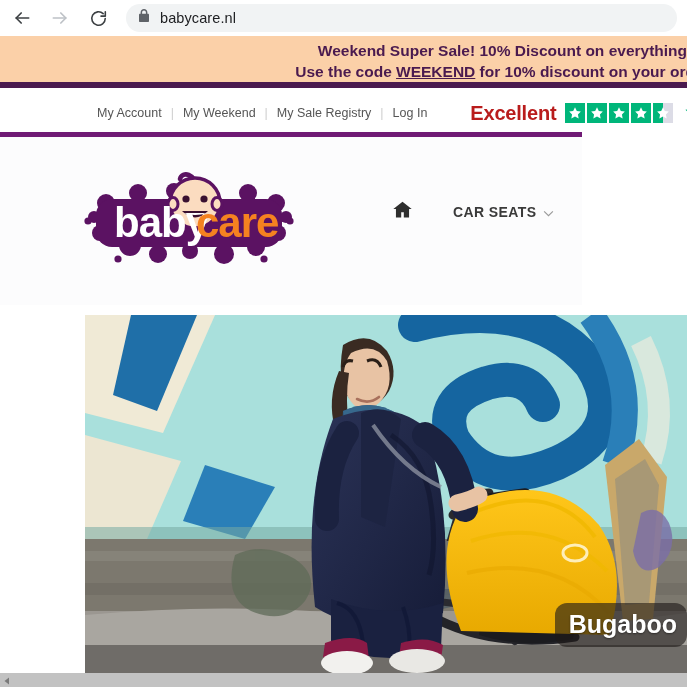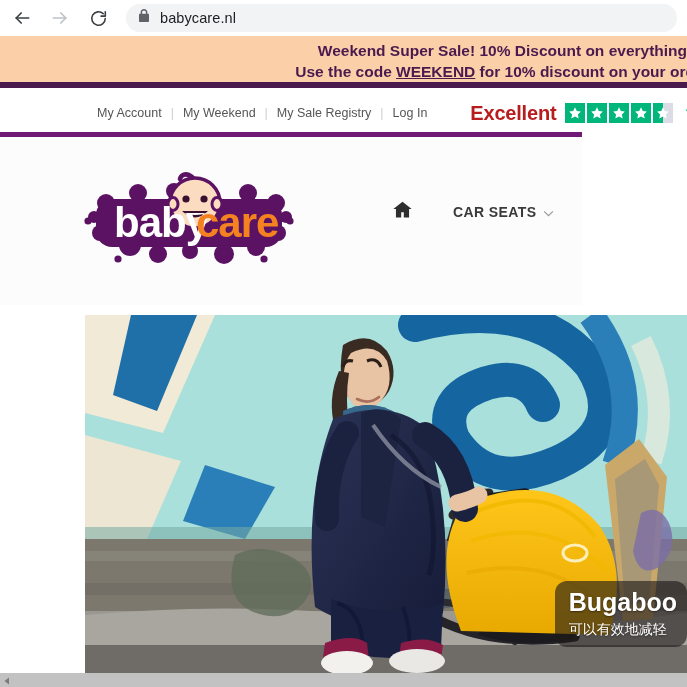--- a/index.html
+++ b/index.html
@@ -374,21 +374,20 @@
         <path d="M318 292 q8 22 6 40" fill="none" stroke="#101734" stroke-width="4" opacity=".7"></path>
         <path d="M240 328 q28 -10 42 0 l2 16 q-26 8 -46 -2 Z" fill="#8a1a46"></path>
         <path d="M316 328 q26 -8 42 2 l-2 14 q-26 8 -42 -2 Z" fill="#8a1a46"></path>
         <ellipse cx="262" cy="348" rx="26" ry="12" fill="#f2f1ee"></ellipse>
         <ellipse cx="332" cy="346" rx="28" ry="12" fill="#e9e8e4"></ellipse>
       </g>
     </svg>
 
     <div class="hero-caption">
       <div class="hero-caption-title">Bugaboo</div>
-      <div class="hero-caption-sub">可以有效地减轻</div>
     </div>
   </div>
 
   <div class="hscroll">
     <div class="hscroll-arrow">
       <span>
         <svg width="8" height="8" viewBox="0 0 8 8" fill="#7a7a7a">
             <polygon points="6,0.5 6,7.5 1.5,4"></polygon>
           </svg>
       </span>

